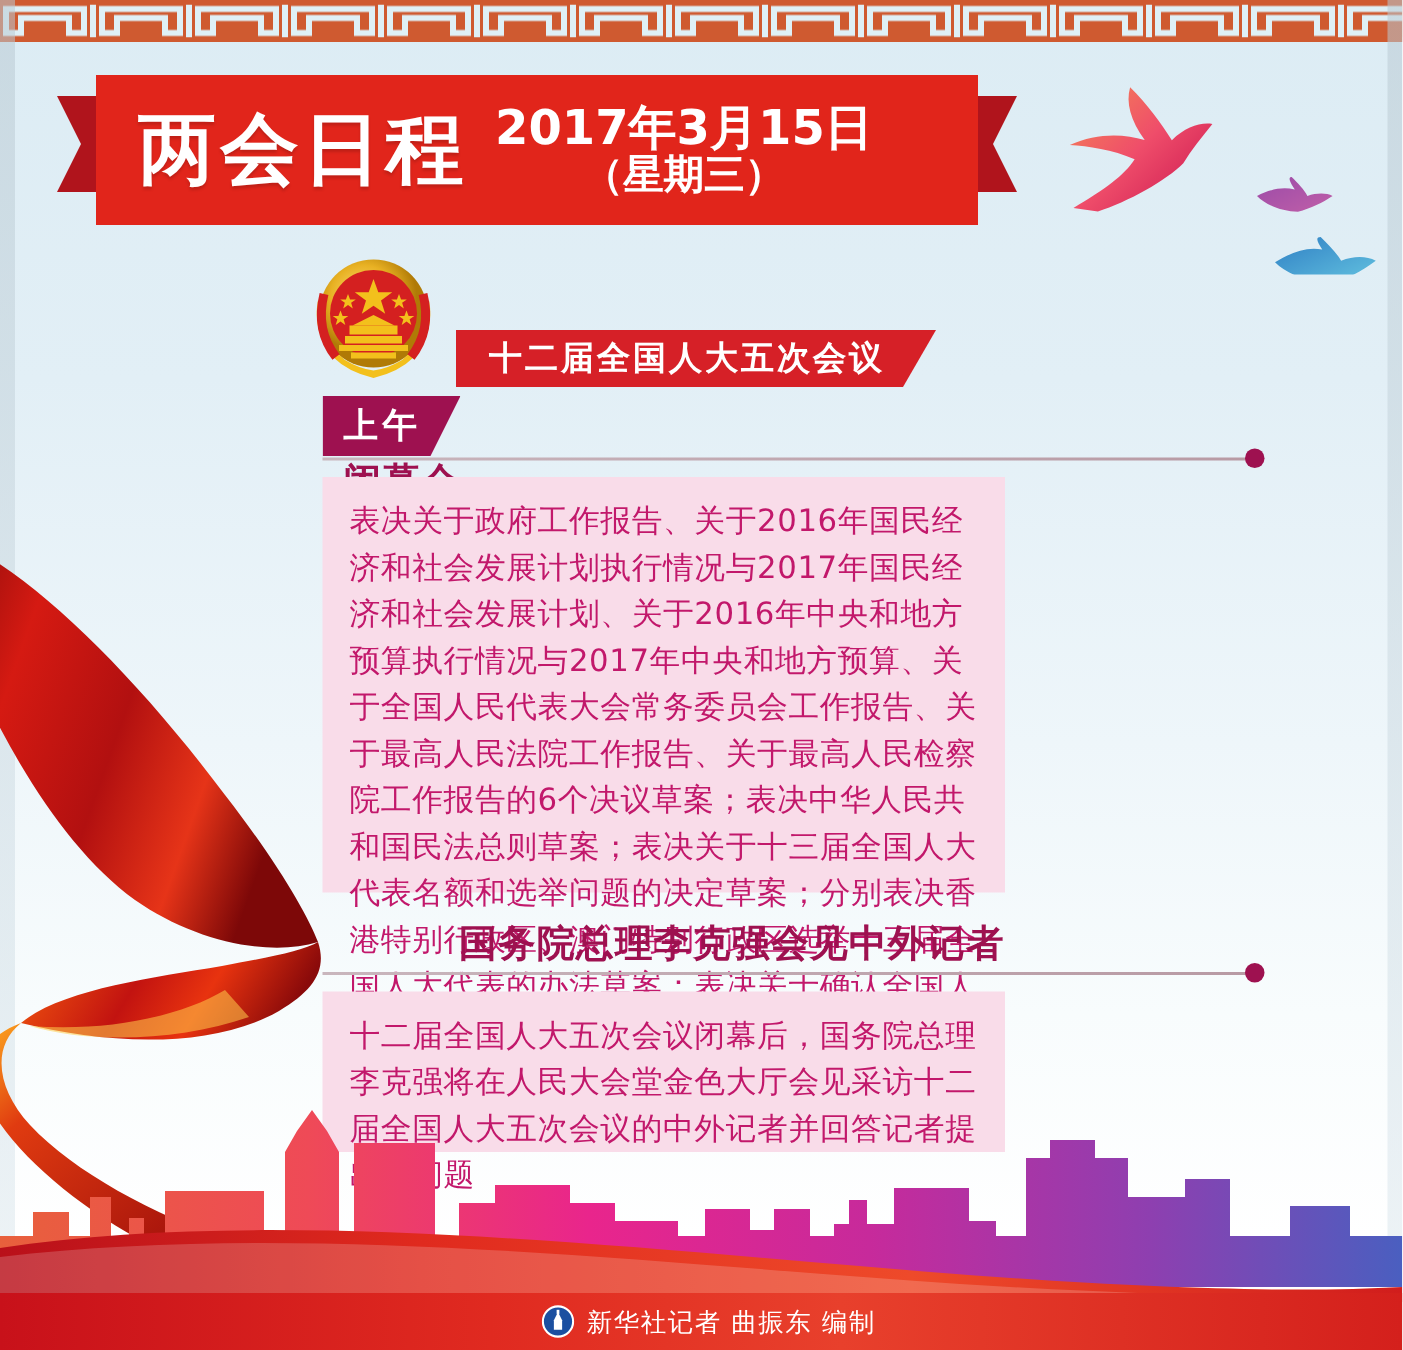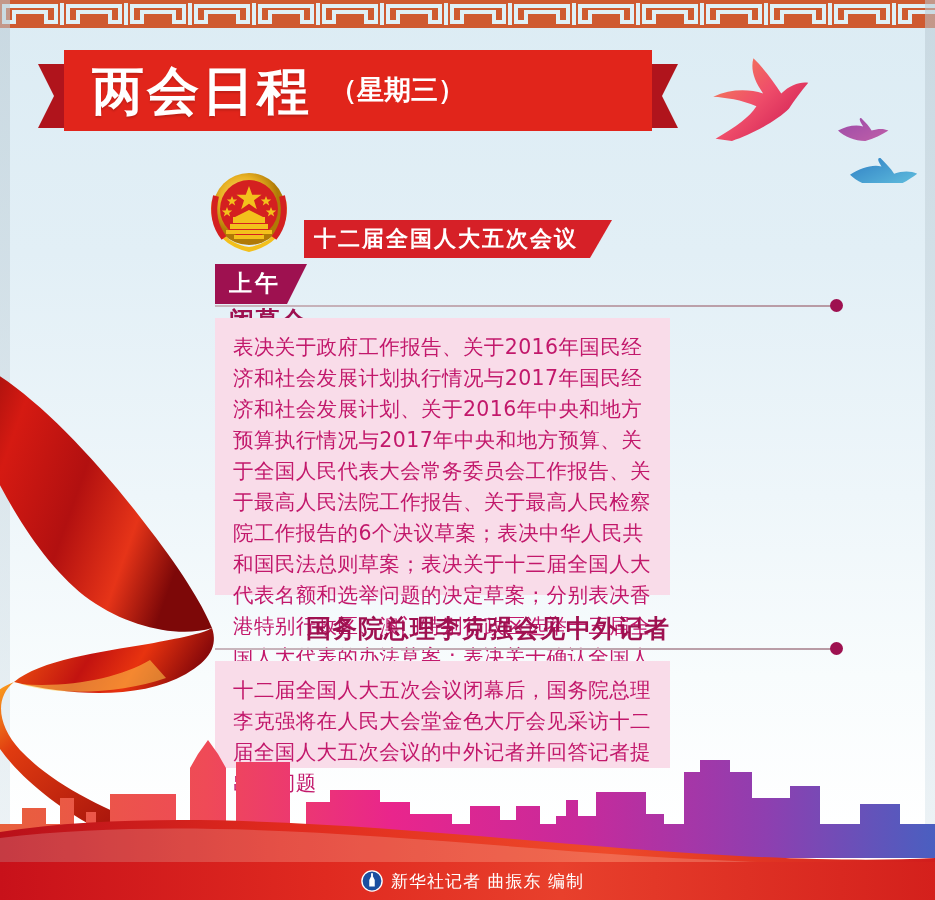--- a/index.html
+++ b/index.html
@@ -21,41 +21,41 @@
   .topborder .inner{position:absolute;left:0;top:3px;width:935px;height:22px;}
   .side-rail{position:absolute;top:0;width:10px;height:900px;background:linear-gradient(180deg,#b9c9d2,#dfeaf0);opacity:.55;}
   .side-rail.l{left:0;} .side-rail.r{right:0;}
 
   
   .ribbon-wrap{position:absolute;left:38px;top:50px;width:640px;height:92px;}
   .ribbon-tail{position:absolute;top:14px;width:46px;height:64px;background:#b0141c;}
   .ribbon-tail.left{left:0;clip-path:polygon(0 0,100% 0,100% 100%,0 100%,16px 50%);}
   .ribbon-tail.right{right:0;clip-path:polygon(0 0,100% 0,calc(100% - 16px) 50%,100% 100%,0 100%);}
   .ribbon-main{
-    position:absolute;left:26px;top:0;width:588px;height:81px;background:#e1251b;
+    position:absolute;left:26px;top:0;width:588px;height:100px;background:#e1251b;
     display:flex;align-items:center;
   }
   .ribbon-main .cn-title{
     color:#ffffff;font-weight:bold;font-size:52px;letter-spacing:3px;
     margin-left:28px;line-height:1;text-shadow:0 2px 2px rgba(0,0,0,.15);
   }
   .ribbon-date{margin-left:18px;color:#ffffff;font-weight:bold;text-align:center;line-height:1.05;}
   .ribbon-date .d1{font-size:32px;letter-spacing:0px;display:block;}
   .ribbon-date .d2{font-size:27px;display:block;}
 
   
   .birds{position:absolute;left:690px;top:48px;width:245px;height:135px;}
 
   
   .emblem{position:absolute;left:206px;top:166px;width:86px;height:92px;}
 
   
   .session-banner{
     position:absolute;left:304px;top:220px;height:38px;background:#d62027;
-    display:flex;align-items:center;padding:0 34px 0 10px;
+    display:flex;align-items:center;padding:0 34px 0 22px;
     clip-path:polygon(0 0,100% 0,calc(100% - 22px) 100%,0 100%);
   }
   .session-banner span{color:#fff;font-weight:bold;font-size:22px;letter-spacing:2px;}
 
   
   .slot-row{position:absolute;left:215px;top:264px;display:flex;align-items:flex-start;flex-direction:column;}
   .slot-badge{
     background:#9e1150;color:#fff;font-weight:bold;font-size:23px;letter-spacing:3px;
     padding:4px 26px 5px 14px;clip-path:polygon(0 0,100% 0,calc(100% - 20px) 100%,0 100%);
   }
@@ -114,20 +114,21 @@
   </div>
   <div class="side-rail l"></div>
   <div class="side-rail r"></div>
 
   <div class="ribbon-wrap">
     <div class="ribbon-tail left"></div>
     <div class="ribbon-tail right"></div>
     <div class="ribbon-main">
       <div class="cn-title">两会日程</div>
       <div class="ribbon-date">
+        <span class="d1">2017年3月15日</span>
         <span class="d2">（星期三）</span>
       </div>
     </div>
   </div>
 
   <svg class="birds" viewBox="0 0 245 135">
     <defs>
       <linearGradient id="bg1" x1="0" y1="0" x2="1" y2="1">
         <stop offset="0" stop-color="#f58a54"></stop>
           <stop offset="0.5" stop-color="#ef4d6a"></stop>

